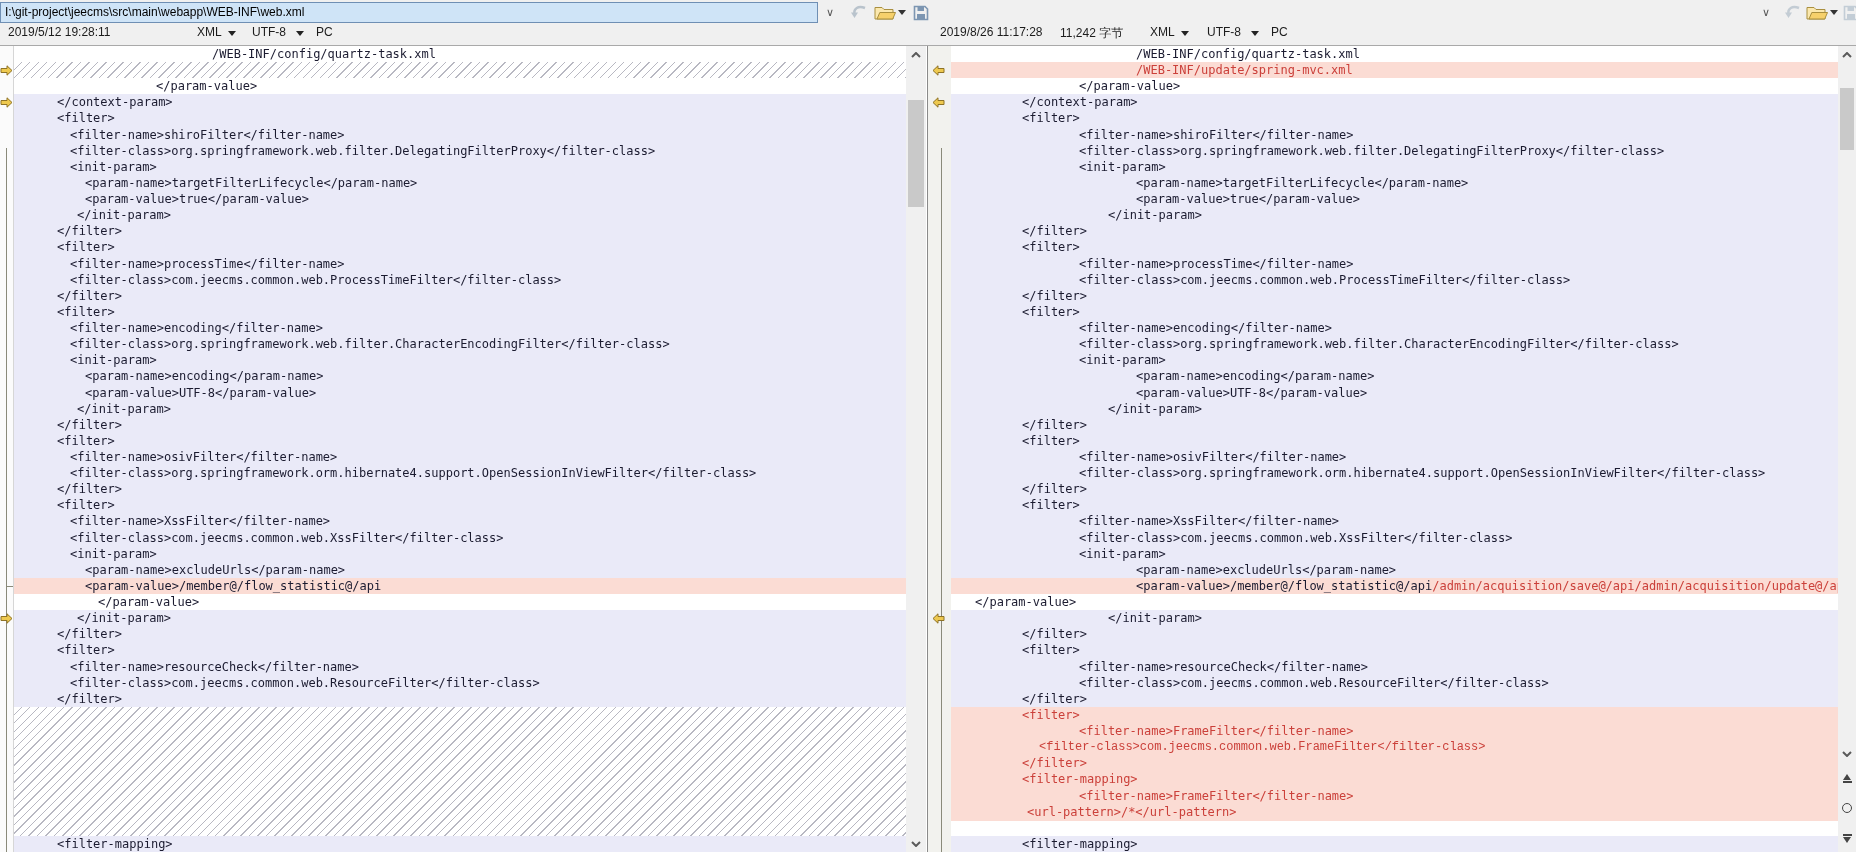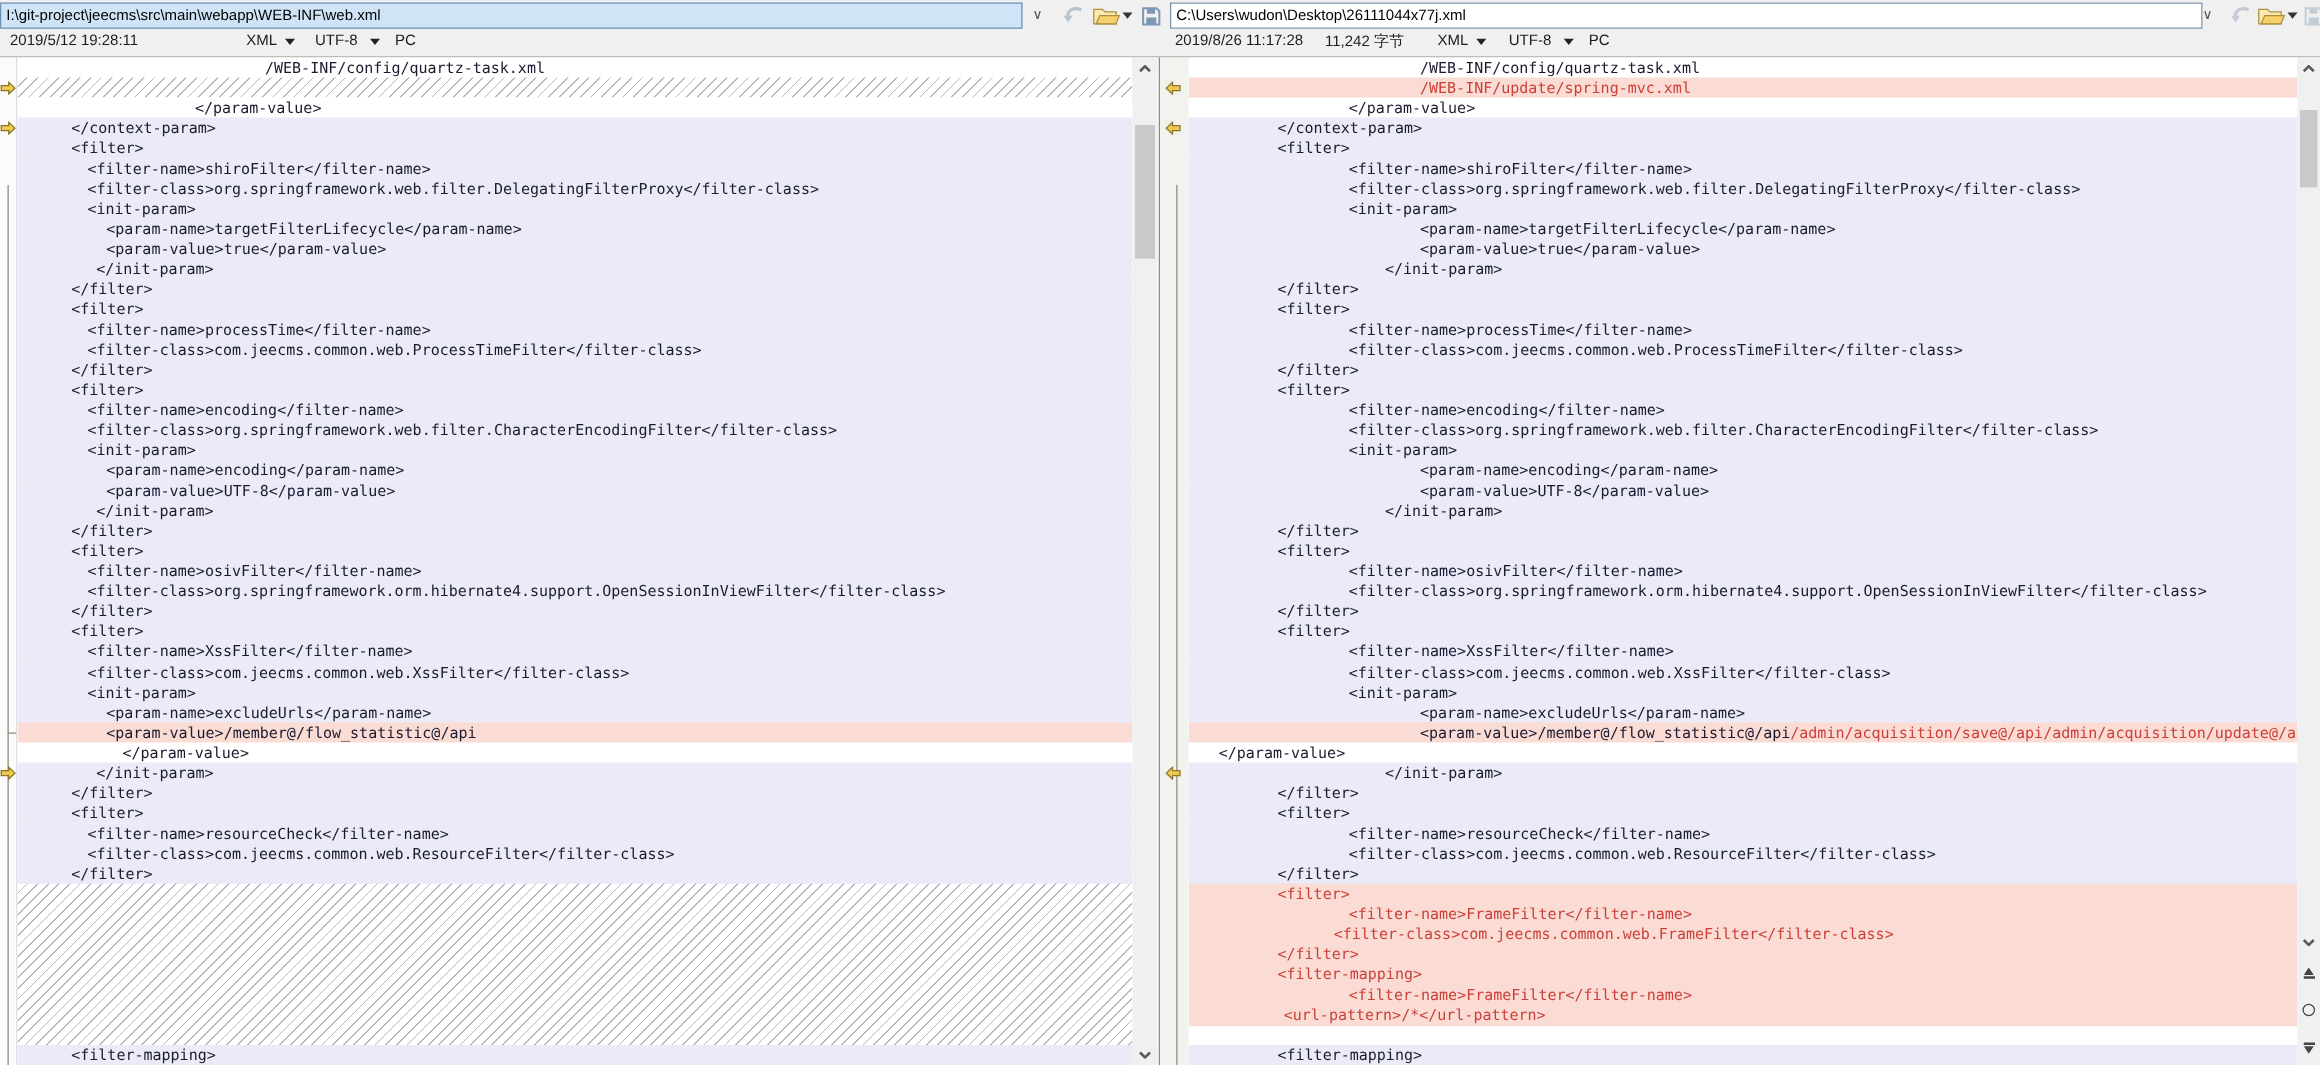--- a/index.html
+++ b/index.html
@@ -76,21 +76,20 @@
   </div>
   <div class="fold-caret" style="left:898px;"></div>
   <div class="tool-btn" style="left:908px;">
     <svg width="16" height="16" viewBox="0 0 16 16">
       <path d="M1.5 1.5 h10.5 l2.5 2.5 v10.5 h-13 z" fill="none" stroke="#7d96b2" stroke-width="1.6"></path>
       <rect x="4" y="9" width="8" height="5.5" fill="#7d96b2"></rect>
       <rect x="4.5" y="1.5" width="6.5" height="4.5" fill="#7d96b2"></rect>
     </svg>
   </div>
 
-  <div id="right-path" class="pathfield">C:\Users\wudon\Desktop\26111044x77j.xml</div>
   <div class="combo-arrow" style="left:1756px;">∨</div>
   <div class="tool-btn" style="left:1780px;">
     <svg width="20" height="18" viewBox="0 0 20 18">
       <path d="M16 4 C 9 1, 4.5 5, 5.5 10" fill="none" stroke="#c3ccd4" stroke-width="2.5"></path>
       <polygon points="2,8.5 9,8.5 5.5,14" fill="#c3ccd4"></polygon>
     </svg>
   </div>
   <div class="tool-btn" style="left:1804px;">
     <svg width="22" height="16" viewBox="0 0 22 16">
       <path d="M1 14 L1 2.5 L8 2.5 L10 4.5 L19 4.5 L19 14 Z" fill="#fbe8ae" stroke="#a98f3f"></path>
@@ -245,21 +244,21 @@
     <div class="row s-m" style="top: 531.96px; padding-left: 185px;"><span>&lt;param-value&gt;/member@/flow_statistic@/api</span><span class="red-add">/admin/acquisition/save@/api/admin/acquisition/update@/api/a</span></div>
     <div class="row s-w" style="top: 548.08px; padding-left: 24px;"><span>&lt;/param-value&gt;</span></div>
     <div class="row s-n" style="top: 564.2px; padding-left: 157px;"><span>&lt;/init-param&gt;</span></div>
     <div class="row s-n" style="top: 580.32px; padding-left: 71px;"><span>&lt;/filter&gt;</span></div>
     <div class="row s-n" style="top: 596.44px; padding-left: 71px;"><span>&lt;filter&gt;</span></div>
     <div class="row s-n" style="top: 612.56px; padding-left: 128px;"><span>&lt;filter-name&gt;resourceCheck&lt;/filter-name&gt;</span></div>
     <div class="row s-n" style="top: 628.68px; padding-left: 128px;"><span>&lt;filter-class&gt;com.jeecms.common.web.ResourceFilter&lt;/filter-class&gt;</span></div>
     <div class="row s-n" style="top: 644.8px; padding-left: 71px;"><span>&lt;/filter&gt;</span></div>
     <div class="row s-pr" style="top: 660.92px; padding-left: 71px;"><span>&lt;filter&gt;</span></div>
     <div class="row s-pr" style="top: 677.04px; padding-left: 128px;"><span>&lt;filter-name&gt;FrameFilter&lt;/filter-name&gt;</span></div>
-    <div class="row s-pr" style="top: 693.16px; padding-left: 116px;"><span>&lt;filter-class&gt;com.jeecms.common.web.FrameFilter&lt;/filter-class&gt;</span></div>
+    <div class="row s-pr" style="top: 693.16px; padding-left: 88px; font-family: Liberation Mono, monospace;"><span>&lt;filter-class&gt;com.jeecms.common.web.FrameFilter&lt;/filter-class&gt;</span></div>
     <div class="row s-pr" style="top: 709.28px; padding-left: 71px;"><span>&lt;/filter&gt;</span></div>
     <div class="row s-pr" style="top: 725.4px; padding-left: 71px;"><span>&lt;filter-mapping&gt;</span></div>
     <div class="row s-pr" style="top: 741.52px; padding-left: 128px;"><span>&lt;filter-name&gt;FrameFilter&lt;/filter-name&gt;</span></div>
     <div class="row s-pr" style="top: 757.64px; padding-left: 76px;"><span>&lt;url-pattern&gt;/*&lt;/url-pattern&gt;</span></div>
     <div class="row s-n" style="top: 789.88px; padding-left: 71px;"><span>&lt;filter-mapping&gt;</span></div>
   </div>
 
 <div id="right-sbar" class="sbar">
   <div class="sbtn" style="top:0;">
     <svg width="10" height="6" viewBox="0 0 10 6">

